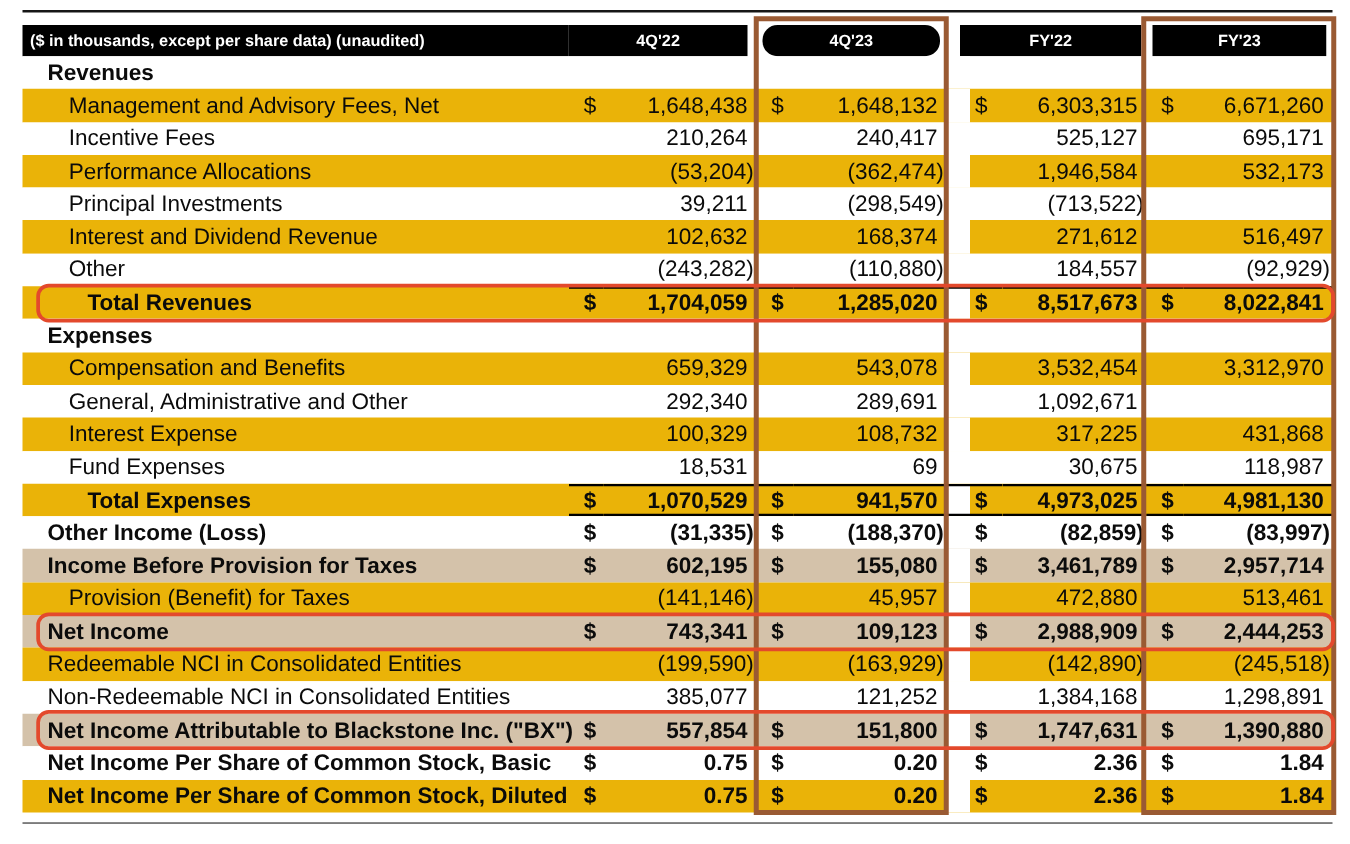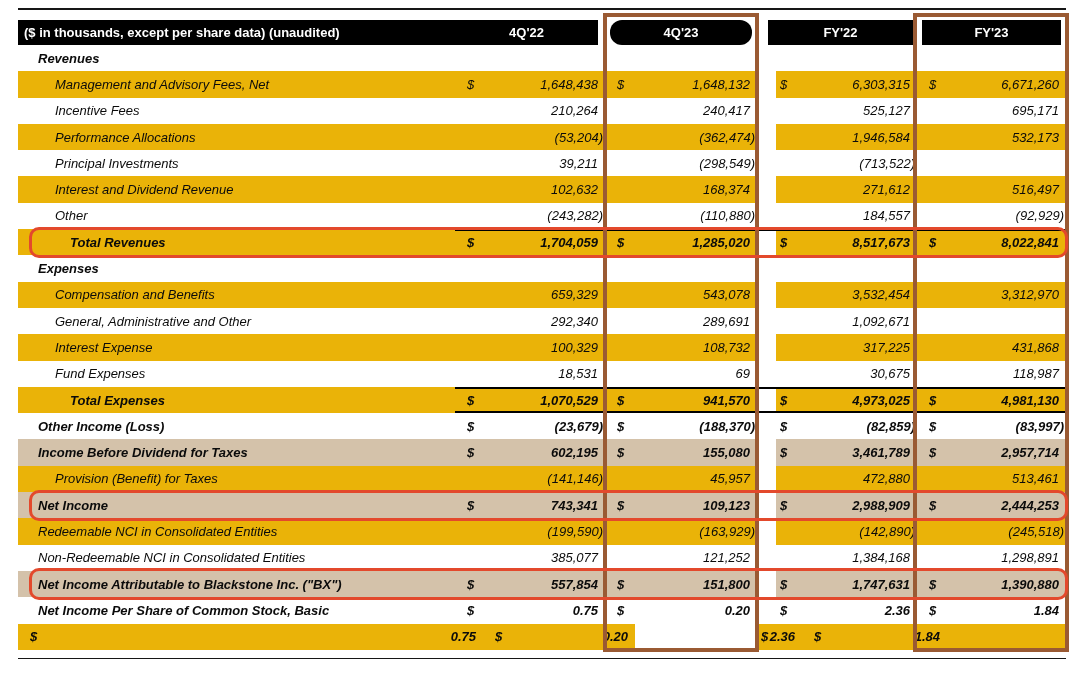--- a/index.html
+++ b/index.html
@@ -34,22 +34,21 @@
   .band-q2 { margin-left:5px; margin-right:5px;border-radius:12px; }
   .band-f1 { margin-left:-8px; margin-right:4px; }
   .band-f2 { margin-left:5px; margin-right:5px; }
 
   
   .row {
     position:relative;
     display:grid;
     grid-template-columns:437px 28px 122px 30px 122px 19px 26px 115px 30px 119px;
     height:26.3px;
-    font-size:13px;
-    font-style:italic;
+    font-size:18px;
   }
   .row.shade-white { background:#ffffff; }
   .row.shade-gray  { background:#eab308; }
   .row.shade-tan   { background:#d4c2aa; }
   .row.bold { font-weight:bold; }
   .cell { height:100%; display:flex; align-items:center; white-space:nowrap; }
   .cell.label { padding-left:20px; }
   .cell.label.ind-1 { padding-left:37px; }
   .cell.label.ind-2 { padding-left:52px; }
   .cell.dollar { justify-content:flex-start; padding-left:12px; }
@@ -272,31 +271,31 @@
     <div class="cell value g2v num">941,570</div>
     <div class="cell gap num"></div>
     <div class="cell dollar g3d num">$</div>
     <div class="cell value g3v num">4,973,025</div>
     <div class="cell dollar g4d num">$</div>
     <div class="cell value g4v num">4,981,130</div>
   </div>
         <div class="row shade-white bold">
     <div class="cell label ind-0">Other Income (Loss)</div>
     <div class="cell dollar g1d num">$</div>
-    <div class="cell value g1v num neg">(23,679)</div>
+    <div class="cell value g1v num neg">(31,335)</div>
     <div class="cell dollar g2d num">$</div>
     <div class="cell value g2v num neg">(188,370)</div>
     <div class="cell gap num"></div>
     <div class="cell dollar g3d num">$</div>
     <div class="cell value g3v num neg">(82,859)</div>
     <div class="cell dollar g4d num">$</div>
     <div class="cell value g4v num neg">(83,997)</div>
   </div>
         <div class="row shade-tan bold">
-    <div class="cell label ind-0">Income Before Dividend for Taxes</div>
+    <div class="cell label ind-0">Income Before Provision for Taxes</div>
     <div class="cell dollar g1d num">$</div>
     <div class="cell value g1v num">602,195</div>
     <div class="cell dollar g2d num">$</div>
     <div class="cell value g2v num">155,080</div>
     <div class="cell gap num"></div>
     <div class="cell dollar g3d num">$</div>
     <div class="cell value g3v num">3,461,789</div>
     <div class="cell dollar g4d num">$</div>
     <div class="cell value g4v num">2,957,714</div>
   </div>
@@ -368,20 +367,21 @@
     <div class="cell value g1v num">0.75</div>
     <div class="cell dollar g2d num">$</div>
     <div class="cell value g2v num">0.20</div>
     <div class="cell gap num"></div>
     <div class="cell dollar g3d num">$</div>
     <div class="cell value g3v num">2.36</div>
     <div class="cell dollar g4d num">$</div>
     <div class="cell value g4v num">1.84</div>
   </div>
         <div class="row shade-gray bold">
+    <div class="cell label ind-0">Net Income Per Share of Common Stock, Diluted</div>
     <div class="cell dollar g1d num">$</div>
     <div class="cell value g1v num">0.75</div>
     <div class="cell dollar g2d num">$</div>
     <div class="cell value g2v num">0.20</div>
     <div class="cell gap num"></div>
     <div class="cell dollar g3d num">$</div>
     <div class="cell value g3v num">2.36</div>
     <div class="cell dollar g4d num">$</div>
     <div class="cell value g4v num">1.84</div>
   </div>

